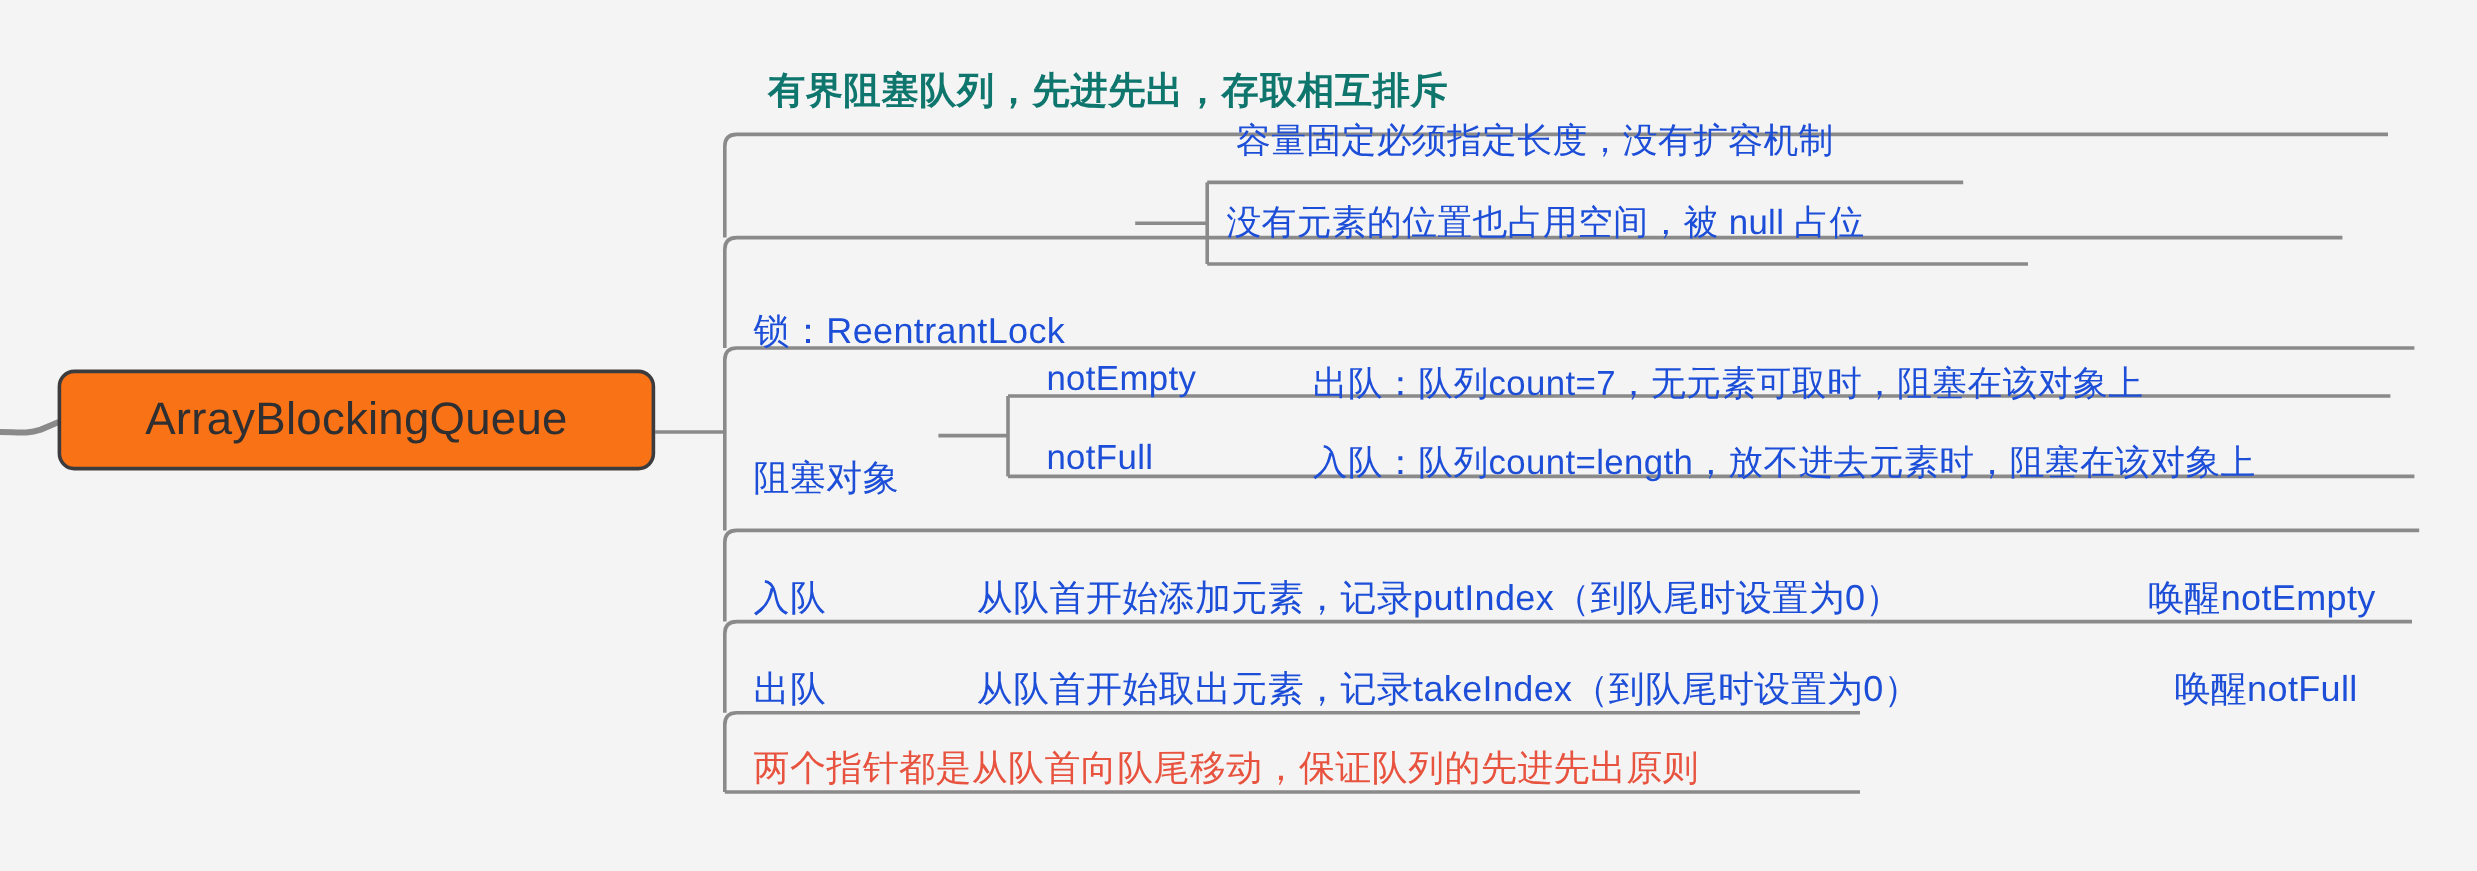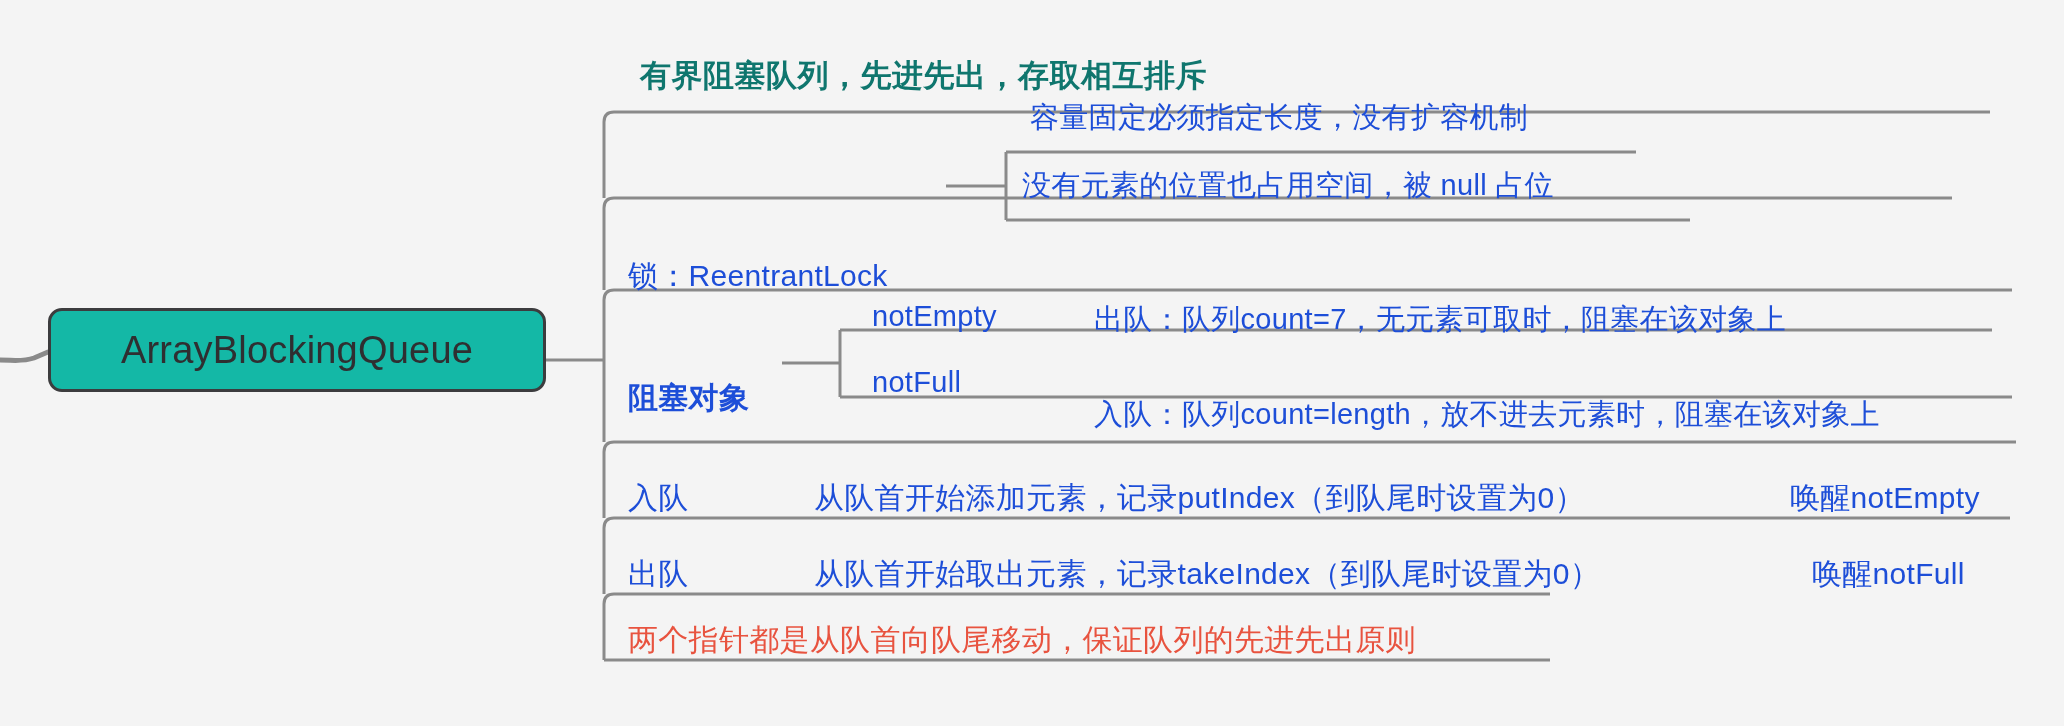--- a/index.html
+++ b/index.html
@@ -32,21 +32,21 @@
     white-space: nowrap;
     color: #3a3a3c;
   }
   
   .root {
     left: 48px;
     top: 308px;
     width: 498px;
     height: 84px;
     box-sizing: border-box;
-    background: #14b8a6;
+    background: #f97316;
     border: 3px solid #3c3c3e;
     border-radius: 14px;
     display: flex;
     align-items: center;
     justify-content: center;
     font-size: 38px;
     color: #2f2f31;
     letter-spacing: .2px;
   }
   .title {
@@ -104,25 +104,25 @@
     <span>ArrayBlockingQueue</span>
   </div>
 
   <div class="node title">有界阻塞队列，先进先出，存取相互排斥</div>
 
   <div class="node lbl sub" style="left:1030px; top:98px;">容量固定必须指定长度，没有扩容机制</div>
   <div class="node lbl sub" style="left:1022px; top:166px;">没有元素的位置也占用空间，被 null 占位</div>
 
   <div class="node lbl" style="left:628px; top:256px;text-align:center;">锁：ReentrantLock</div>
 
-  <div class="node lbl" style="left:628px; top:378px;font-weight:bold;">阻塞对象</div>
+  <div class="node lbl" style="left:628px; top:378px;">阻塞对象</div>
   <div class="node lbl sub" style="left:872px; top:300px;">notEmpty</div>
   <div class="node lbl sub" style="left:1094px; top:300px;">出队：队列count=7，无元素可取时，阻塞在该对象上</div>
   <div class="node lbl sub" style="left:872px; top:366px;">notFull</div>
-  <div class="node lbl sub" style="left:1094px; top:366px;margin-top:29px;">入队：队列count=length，放不进去元素时，阻塞在该对象上</div>
+  <div class="node lbl sub" style="left:1094px; top:366px;">入队：队列count=length，放不进去元素时，阻塞在该对象上</div>
 
   <div class="node lbl" style="left:628px; top:478px;">入队</div>
   <div class="node lbl" style="left:814px; top:478px;">从队首开始添加元素，记录putIndex（到队尾时设置为0）</div>
   <div class="node lbl" style="left:1790px; top:478px;">唤醒notEmpty</div>
 
   <div class="node lbl" style="left:628px; top:554px;">出队</div>
   <div class="node lbl" style="left:814px; top:554px;">从队首开始取出元素，记录takeIndex（到队尾时设置为0）</div>
   <div class="node lbl" style="left:1812px; top:554px;">唤醒notFull</div>
 
   <div class="node lbl red" style="left:628px; top:620px;">两个指针都是从队首向队尾移动，保证队列的先进先出原则</div>

